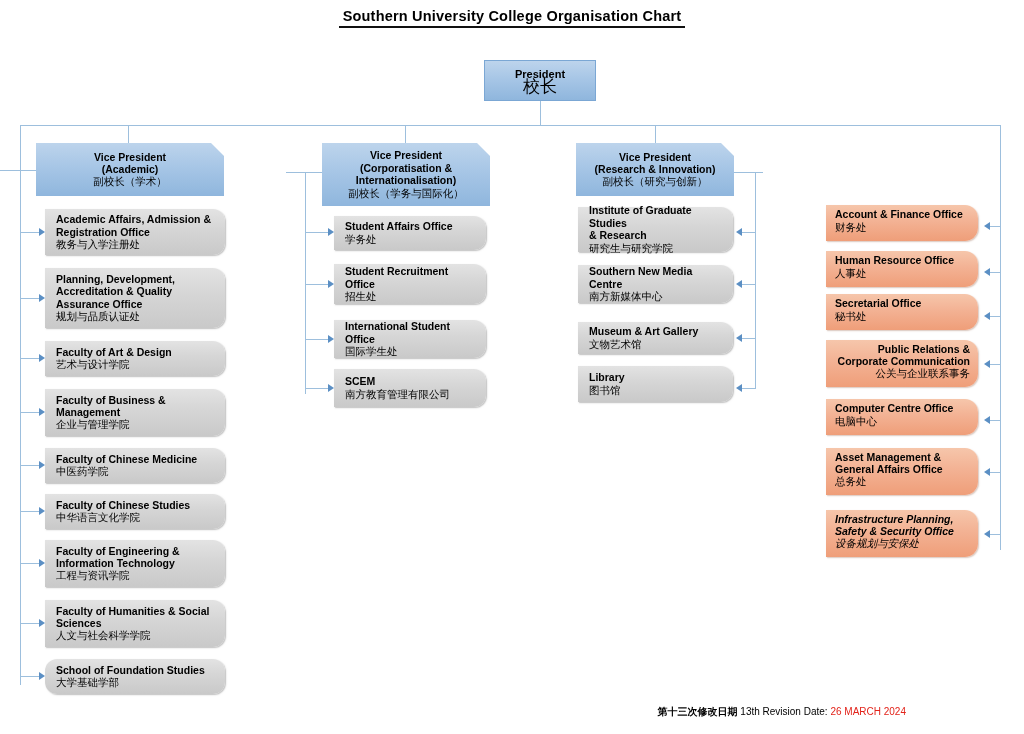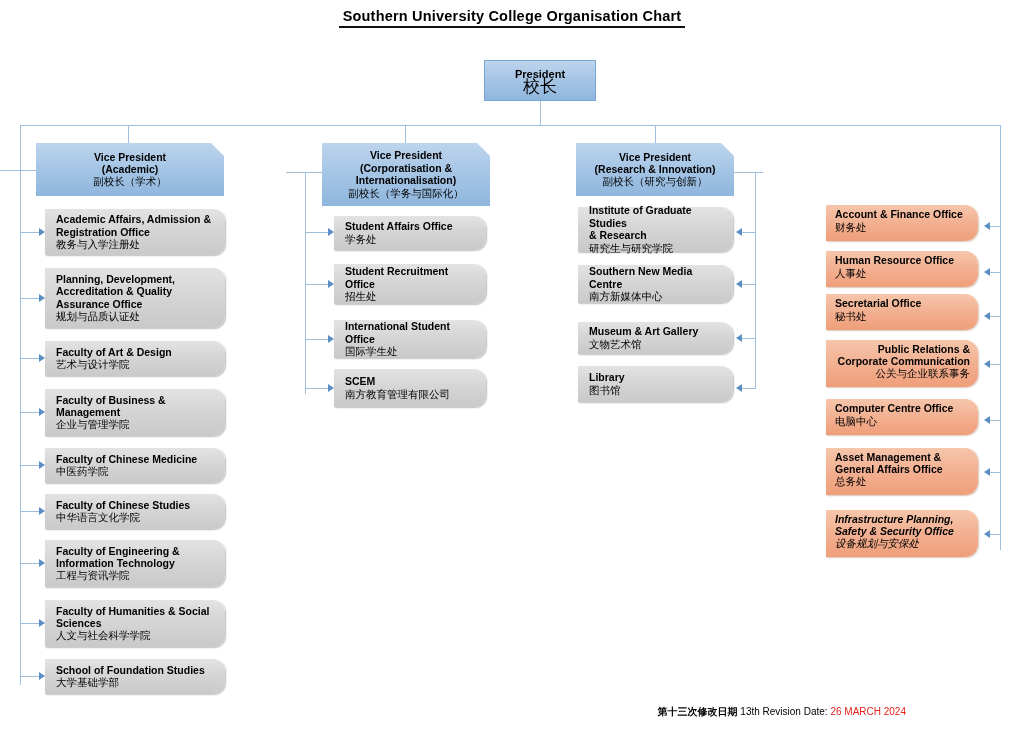--- a/index.html
+++ b/index.html
@@ -186,21 +186,21 @@
 <div class="arw arw-r" style="left:39px;top:559px;"></div>
 
 <div class="box grey" style="left:45px;top:600px;width:180px;height:47px;">
   <div class="en">Faculty of Humanities &amp; Social</div>
   <div class="en">Sciences</div>
   <div class="cn">人文与社会科学学院</div>
 </div>
 <div class="ln lnh" style="left:20px;top:623px;width:19px;"></div>
 <div class="arw arw-r" style="left:39px;top:619px;"></div>
 
-<div class="box grey" style="left:45px;top:659px;width:180px;height:35px;">
+<div class="box grey" style="left:45px;top:659px;width:180px;height:35px;border-radius:12px;">
   <div class="en">School of Foundation Studies</div>
   <div class="cn">大学基础学部</div>
 </div>
 <div class="ln lnh" style="left:20px;top:676px;width:19px;"></div>
 <div class="arw arw-r" style="left:39px;top:672px;"></div>
 
 <div class="box grey" style="left:334px;top:216px;width:152px;height:34px;">
   <div class="en">Student Affairs Office</div>
   <div class="cn">学务处</div>
 </div>

